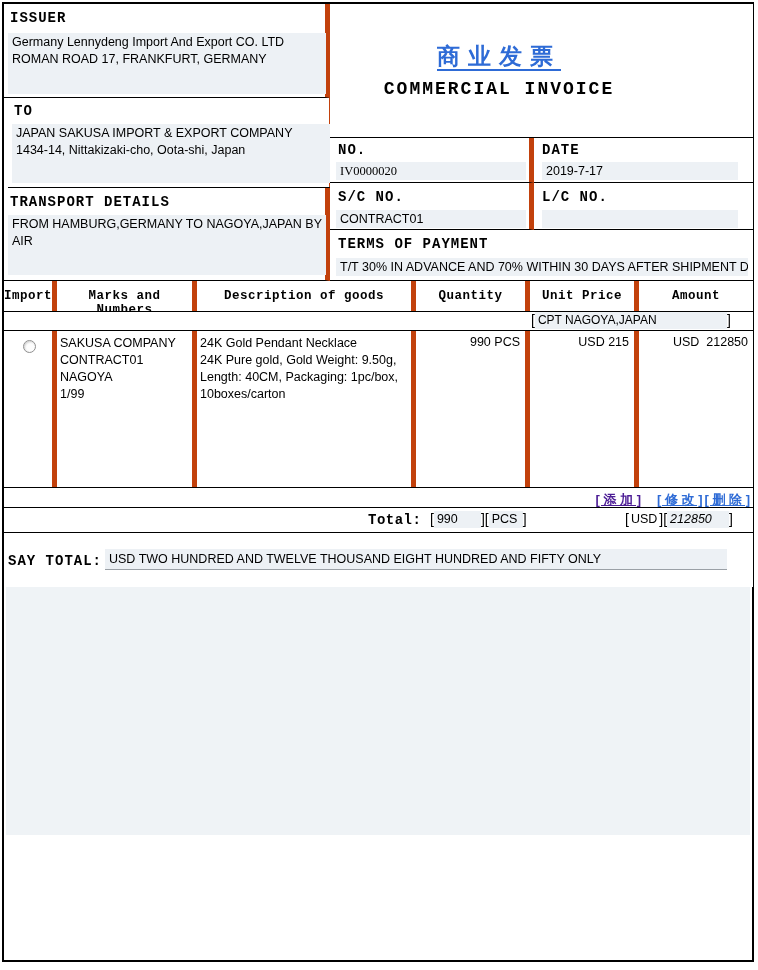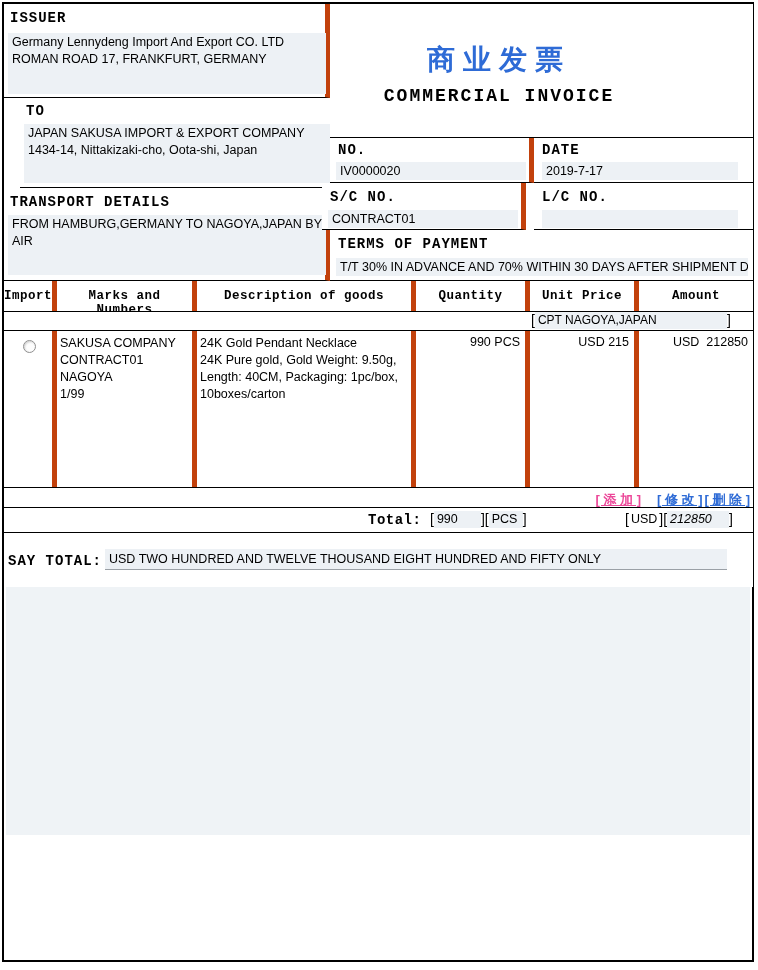--- a/index.html
+++ b/index.html
@@ -18,22 +18,22 @@
     font-family:"Liberation Mono", monospace; font-weight:bold;
     font-size:14px; letter-spacing:1px; white-space:nowrap;
   }
   .field {
     position:absolute; background:#edf1f5; font-size:12.5px;
     line-height:17px; padding:1px 4px; box-sizing:border-box;
     white-space:pre-line; overflow:hidden;
   }
   .field.oneline { white-space:nowrap; line-height:16px; }
   .title-cn {
-    font-size:28px; font-weight:bold; letter-spacing:8px;
-    text-underline-offset:5px;
+    font-size:23px; font-weight:bold; letter-spacing:8px;
+    text-decoration:underline; text-underline-offset:5px;
   }
   .title-en {
     font-family:"Liberation Mono", monospace; font-weight:bold;
     font-size:18px; letter-spacing:2px; margin-top:7px; color:#000;
   }
   .thead {
     font-family:"Liberation Mono", monospace; font-weight:bold;
     font-size:12.5px; letter-spacing:0.5px; text-align:center;
   }
   .tcell { position:absolute; top:0; bottom:0; box-sizing:border-box; }
@@ -65,47 +65,47 @@
 
 <div class="page">
   <div class="form">
 
     <div class="cell bR bB" style="left:0;top:0;width:326px;height:94px;">
       <div class="seclabel" style="position:absolute;left:6px;top:6px;">ISSUER</div>
       <div class="field" style="left:4px;top:29px;width:318px;height:61px;">Germany Lennydeng Import And Export CO. LTD
 ROMAN ROAD 17, FRANKFURT, GERMANY</div>
     </div>
 
-    <div class="cell bR bB" style="left:16px;top:94px;width:326px;height:90px;">
+    <div class="cell bR bB" style="left:4px;top:94px;width:326px;height:90px;">
       <div class="seclabel" style="position:absolute;left:6px;top:5px;">TO</div>
       <div class="field" style="left:4px;top:26px;width:318px;height:59px;">JAPAN SAKUSA IMPORT &amp; EXPORT COMPANY
 1434-14, Nittakizaki-cho, Oota-shi, Japan</div>
     </div>
 
     <div class="cell bR bB" style="left:0;top:184px;width:326px;height:93px;">
       <div class="seclabel" style="position:absolute;left:6px;top:6px;">TRANSPORT DETAILS</div>
       <div class="field" style="left:4px;top:27px;width:318px;height:60px;">FROM HAMBURG,GERMANY TO NAGOYA,JAPAN BY AIR</div>
     </div>
 
     <div class="cell bB" style="left:326px;top:0;width:423px;height:134px;padding:37px 85px 0 0;text-align:center;">
       <div class="title-cn" style="color:#2e6bd6;">商业发票</div>
       <div class="title-en">COMMERCIAL INVOICE</div>
     </div>
 
     <div class="cell bR bB" style="left:326px;top:134px;width:204px;height:45px;">
       <div class="seclabel" style="position:absolute;left:8px;top:4px;">NO.</div>
-      <div class="field oneline" style="left:6px;top:24px;width:190px;height:18px;">IV0000020</div>
+      <div class="field oneline" style="left:6px;top:24px;width:190px;height:18px;font-family:Liberation Serif, serif;">IV0000020</div>
     </div>
 
     <div class="cell bB" style="left:530px;top:134px;width:219px;height:45px;">
       <div class="seclabel" style="position:absolute;left:8px;top:4px;">DATE</div>
       <div class="field oneline" style="left:8px;top:24px;width:196px;height:18px;">2019-7-17</div>
     </div>
 
-    <div class="cell bR bB" style="left:318px;top:179px;width:204px;height:47px;">
+    <div class="cell bR bB" style="left:326px;top:179px;width:204px;height:47px;">
       <div class="seclabel" style="position:absolute;left:8px;top:6px;">S/C NO.</div>
       <div class="field oneline" style="left:6px;top:27px;width:190px;height:18px;">CONTRACT01</div>
     </div>
 
     <div class="cell bB" style="left:530px;top:179px;width:219px;height:47px;">
       <div class="seclabel" style="position:absolute;left:8px;top:6px;">L/C NO.</div>
       <div class="field oneline" style="left:8px;top:27px;width:196px;height:18px;"></div>
     </div>
 
     <div class="cell bB" style="left:326px;top:226px;width:423px;height:51px;">
@@ -141,21 +141,21 @@
       <div class="tcell bR itemtext" style="left:193px;width:219px;">24K Gold Pendant Necklace
 24K Pure gold, Gold Weight: 9.50g,
 Length: 40CM, Packaging: 1pc/box,
 10boxes/carton</div>
       <div class="tcell bR num" style="left:412px;width:114px;">990 PCS</div>
       <div class="tcell bR num" style="left:526px;width:109px;">USD 215</div>
       <div class="tcell num" style="left:635px;width:114px;">USD  212850</div>
     </div>
 
     <div class="cell bB links" style="left:0;top:484px;width:749px;height:20px;">
-      <a style="color:#ec4899;">[ 添 加 ]</a><a style="color:#2e6bd6;margin-left:16px;">[ 修 改 ]</a><a style="color:#2e6bd6;">[ 删 除 ]</a>
+      <a style="color:#4c1d95;">[ 添 加 ]</a><a style="color:#2e6bd6;margin-left:16px;">[ 修 改 ]</a><a style="color:#2e6bd6;">[ 删 除 ]</a>
     </div>
 
     <div class="cell bB" style="left:0;top:504px;width:749px;height:25px;">
       <span class="mono-label" style="position:absolute;left:364px;top:4px;">Total:</span>
       <div style="position:absolute;left:426px;top:3px;display:flex;">
         <span class="br">[</span>
         <span class="inline-input" style="width:47px;">990</span>
         <span class="br">]</span>
         <span class="br">[</span>
         <span class="inline-input" style="width:34px;">PCS</span>

